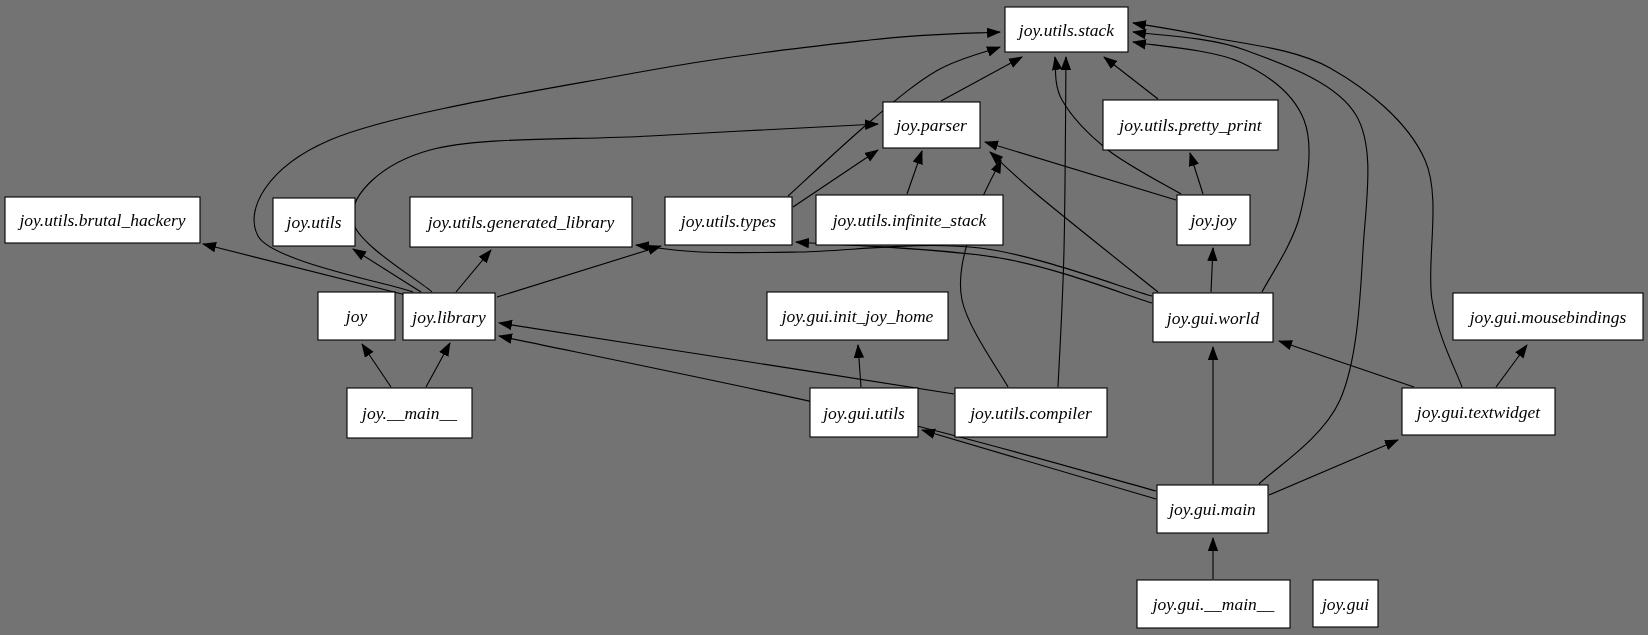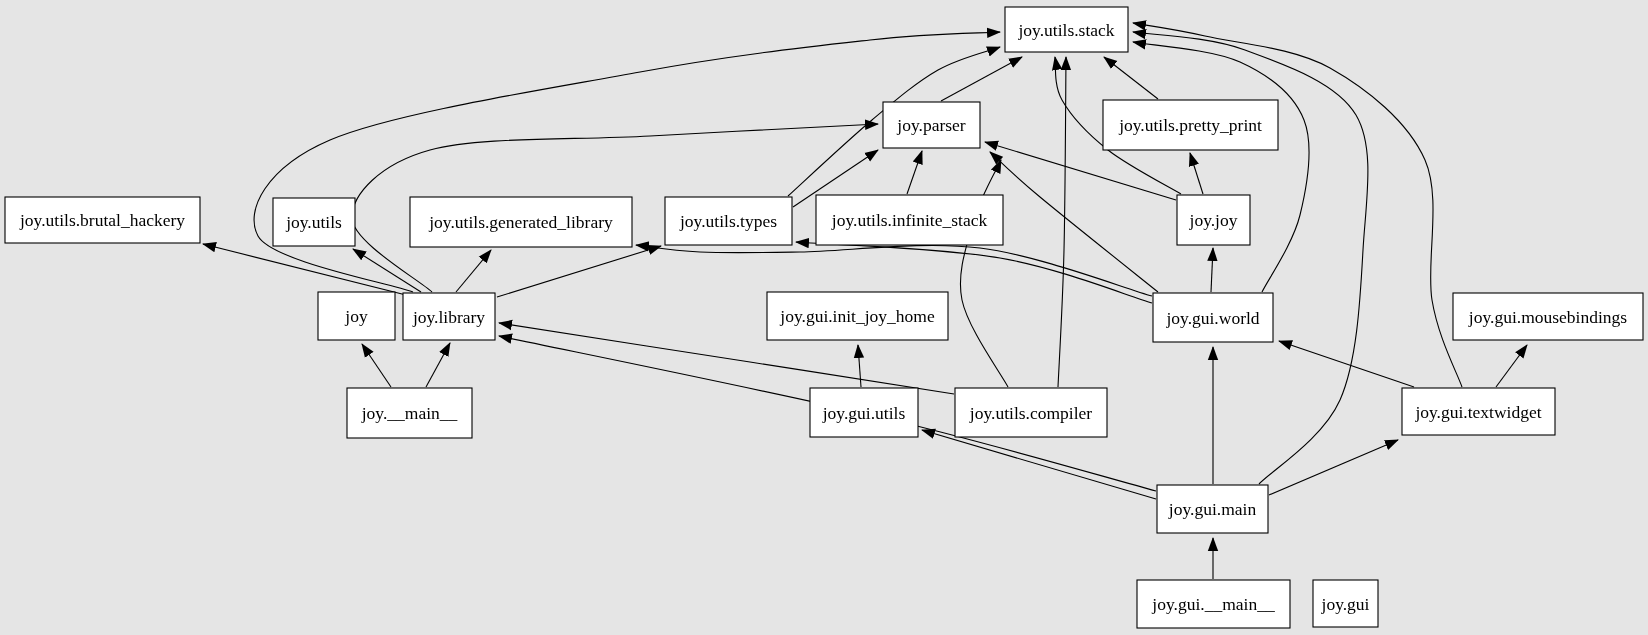--- a/index.html
+++ b/index.html
@@ -1,16 +1,16 @@
 <!DOCTYPE html>
 <html><head>
 <meta charset="utf-8">
 <style>
   html, body { margin: 0; padding: 0; background: #ffffff; }
-  .stage { width: 1648px; height: 635px; position: relative; background: #e5e5e5; }
+  .stage { width: 1648px; height: 635px; position: relative; background: #737373; font-style: italic; }
   svg { display: block; }
   .node-rect { fill: #ffffff; stroke: #000000; stroke-width: 1.1; }
   .node-label {
     font-family: "Liberation Serif", "DejaVu Serif", serif;
     font-size: 17.5px;
     fill: #000000;
     text-anchor: middle;
   }
   .edge-path { fill: none; stroke: #000000; stroke-width: 1.1; }
 </style>

